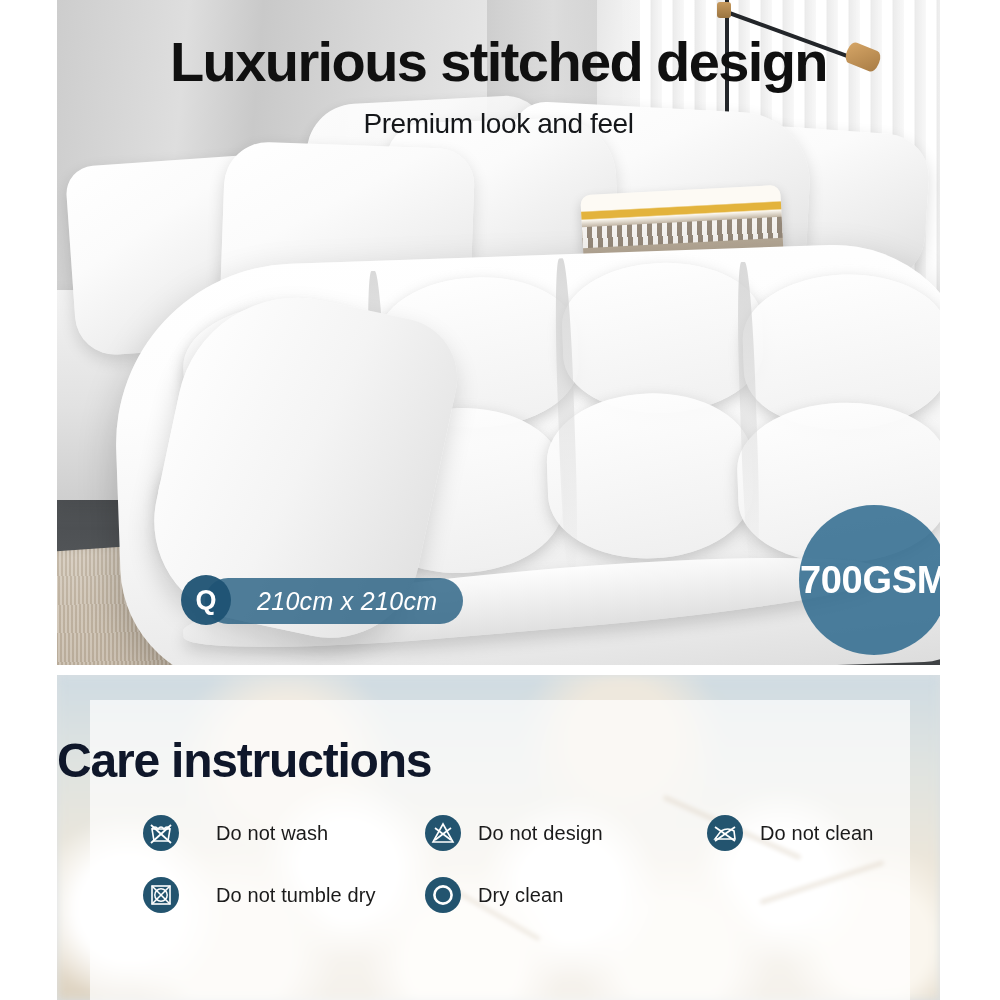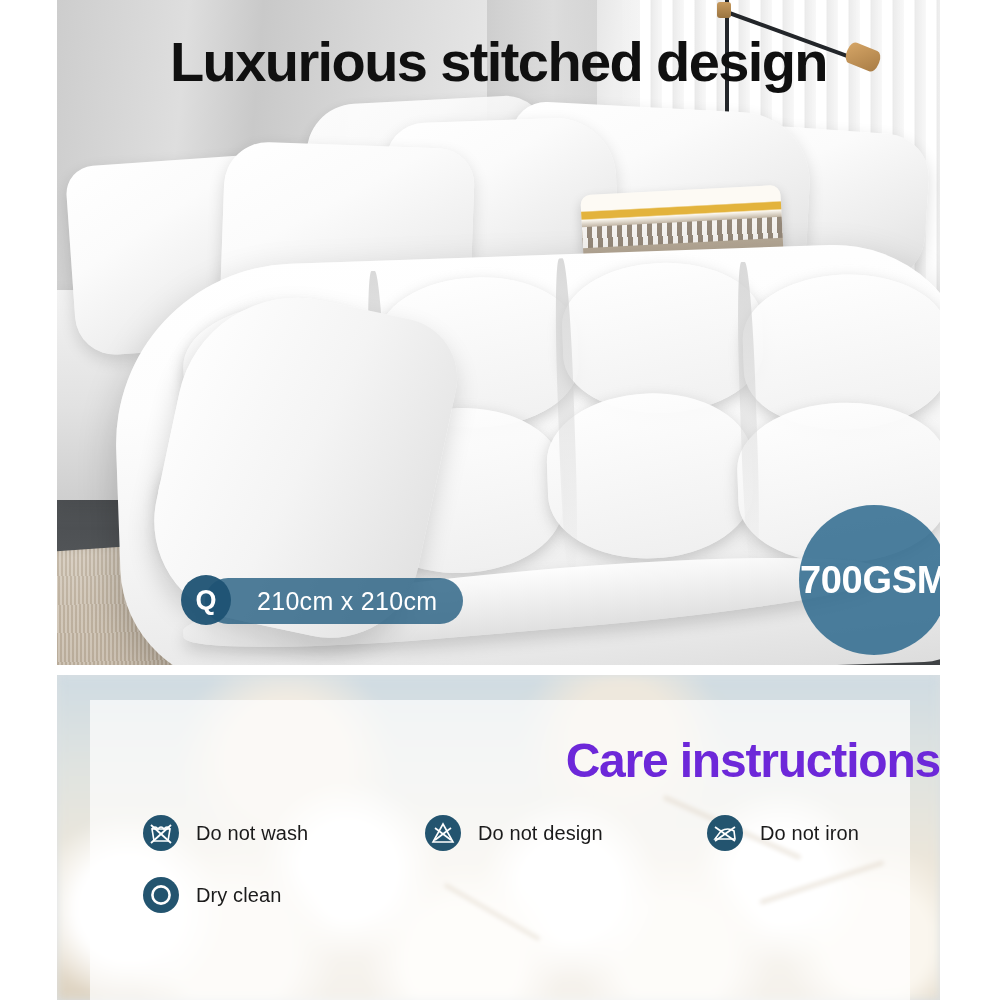--- a/index.html
+++ b/index.html
@@ -92,21 +92,21 @@
     font-weight:bold;font-size:56px;letter-spacing:-1.6px;color:#101010;
     font-family:"Liberation Sans",sans-serif;line-height:1;}
   .h2{position:absolute;left:0;right:0;top:108px;text-align:center;z-index:40;
     font-size:28px;color:#15171a;letter-spacing:-.4px;}
 
   
   .size-badge{position:absolute;left:124px;top:578px;height:46px;z-index:45;
     display:flex;align-items:center;}
   .size-pill{position:absolute;left:24px;top:0;height:46px;padding:0 26px 0 52px;
     display:flex;align-items:center;border-radius:23px;
-    background:rgba(36,94,129,.80);color:#fff;font-size:25px;letter-spacing:.3px;white-space:nowrap;}
+    background:rgba(36,94,129,.80);color:#fff;font-size:25px;letter-spacing:.3px;white-space:nowrap;font-style:italic;}
   .size-circle{position:relative;width:50px;height:50px;border-radius:50%;
     background:rgba(30,82,115,.95);display:flex;align-items:center;justify-content:center;
     color:#fff;font-weight:bold;font-size:27px;z-index:2;margin-top:-2px;}
 
   
   .gsm{position:absolute;left:742px;top:505px;width:150px;height:150px;border-radius:50%;
     background:rgba(46,106,142,.86);color:#fff;display:flex;align-items:center;justify-content:center;
     font-weight:bold;font-size:38px;letter-spacing:-.3px;z-index:45;}
 
   
@@ -122,27 +122,27 @@
       radial-gradient(circle at 70% 86%,#f8f4ec 0 56px,rgba(248,244,236,0) 98px),
       radial-gradient(circle at 82% 62%,#ffffff 0 46px,rgba(255,255,255,0) 88px),
       radial-gradient(circle at 93% 82%,#faf6ee 0 54px,rgba(250,246,238,0) 96px),
       radial-gradient(circle at 26% 26%,#f2ece2 0 60px,rgba(242,236,226,0) 110px),
       radial-gradient(circle at 64% 20%,#eee8dd 0 56px,rgba(238,232,221,0) 104px),
       linear-gradient(180deg,#cfdbe2 0%,#dfe3e0 28%,#ece6da 58%,#e8dfd0 80%,#ddd2c0 100%);
     filter:blur(5px);}
   .stem{position:absolute;background:#9c7b4e;opacity:.5;filter:blur(2px);border-radius:2px;}
   .panel{position:absolute;left:33px;top:25px;width:820px;height:300px;
     background:rgba(255,255,255,.68);}
-  .care-title{position:absolute;left:0;right:0;top:58px;text-align:right;z-index:5;
-    font-weight:bold;font-size:48px;color:#6d28d9;letter-spacing:-1.2px;}
+  .care-title{position:absolute;left:0;right:0;top:58px;text-align:left;z-index:5;
+    font-weight:bold;font-size:48px;color:#0f172a;letter-spacing:-1.2px;}
 
   .care-grid{position:absolute;left:86px;top:140px;width:760px;z-index:6;}
   .care-row{display:flex;align-items:center;margin-bottom:26px;}
   .care-item{display:flex;align-items:center;}
-  .c-w{width:282px;}
+  .c-w{width:282px;gap:20px;}
   .c-m{width:282px;}
   .c-l{width:196px;}
   .ci{width:36px;height:36px;border-radius:50%;background:#23546f;flex:0 0 auto;
       display:flex;align-items:center;justify-content:center;}
   .ci svg{display:block;}
   .cl{margin-left:17px;font-size:20px;color:#1b1b1b;letter-spacing:.1px;white-space:nowrap;}
 </style>
 </head>
 <body>
 
@@ -184,20 +184,21 @@
       <div class="quilt" style="left:430px;top:142px;width:205px;height:165px;"></div>
       <div class="quilt" style="left:620px;top:158px;width:210px;height:160px;"></div>
       <div class="seam" style="left:255px;top:10px;width:16px;height:310px;"></div>
       <div class="seam" style="left:443px;top:4px;width:16px;height:320px;"></div>
       <div class="seam" style="left:625px;top:14px;width:16px;height:310px;"></div>
       <div class="duvet-edge"></div>
     </div>
     <div class="duvet-roll"></div>
 
     <div class="h1">Luxurious stitched design</div>
+    <div class="h2">Premium look and feel</div>
 
     <div class="size-badge">
       <div class="size-pill">210cm x 210cm</div>
       <div class="size-circle">Q</div>
     </div>
 
     <div class="gsm">700GSM</div>
   </div>
 
   <div class="care">
@@ -236,25 +237,36 @@
         </div>
 
         <div class="care-item c-l">
           <span class="ci">
             <svg width="26" height="26" viewBox="0 0 26 26">
               <path d="M3 19 L23 19 L22 11 Q16 7 9 11 L3 19 Z" fill="none" stroke="#fff" stroke-width="1.6"></path>
               <line x1="3" y1="7" x2="23" y2="21" stroke="#fff" stroke-width="1.8"></line>
               <line x1="23" y1="7" x2="3" y2="21" stroke="#fff" stroke-width="1.8"></line>
             </svg>
           </span>
-          <span class="cl">Do not iron</span>
+          <span class="cl">Do not clean</span>
         </div>
       </div>
 
       <div class="care-row">
+        <div class="care-item c-w">
+          <span class="ci">
+            <svg width="26" height="26" viewBox="0 0 26 26">
+              <rect x="4" y="4" width="18" height="18" fill="none" stroke="#fff" stroke-width="1.6"></rect>
+              <circle cx="13" cy="13" r="6.2" fill="none" stroke="#fff" stroke-width="1.5"></circle>
+              <line x1="4" y1="4" x2="22" y2="22" stroke="#fff" stroke-width="1.6"></line>
+              <line x1="22" y1="4" x2="4" y2="22" stroke="#fff" stroke-width="1.6"></line>
+            </svg>
+          </span>
+          <span class="cl">Do not tumble dry</span>
+        </div>
 
         <div class="care-item c-m">
           <span class="ci">
             <svg width="26" height="26" viewBox="0 0 26 26">
               <circle cx="13" cy="13" r="8.6" fill="none" stroke="#fff" stroke-width="2.6"></circle>
             </svg>
           </span>
           <span class="cl">Dry clean</span>
         </div>
       </div>

